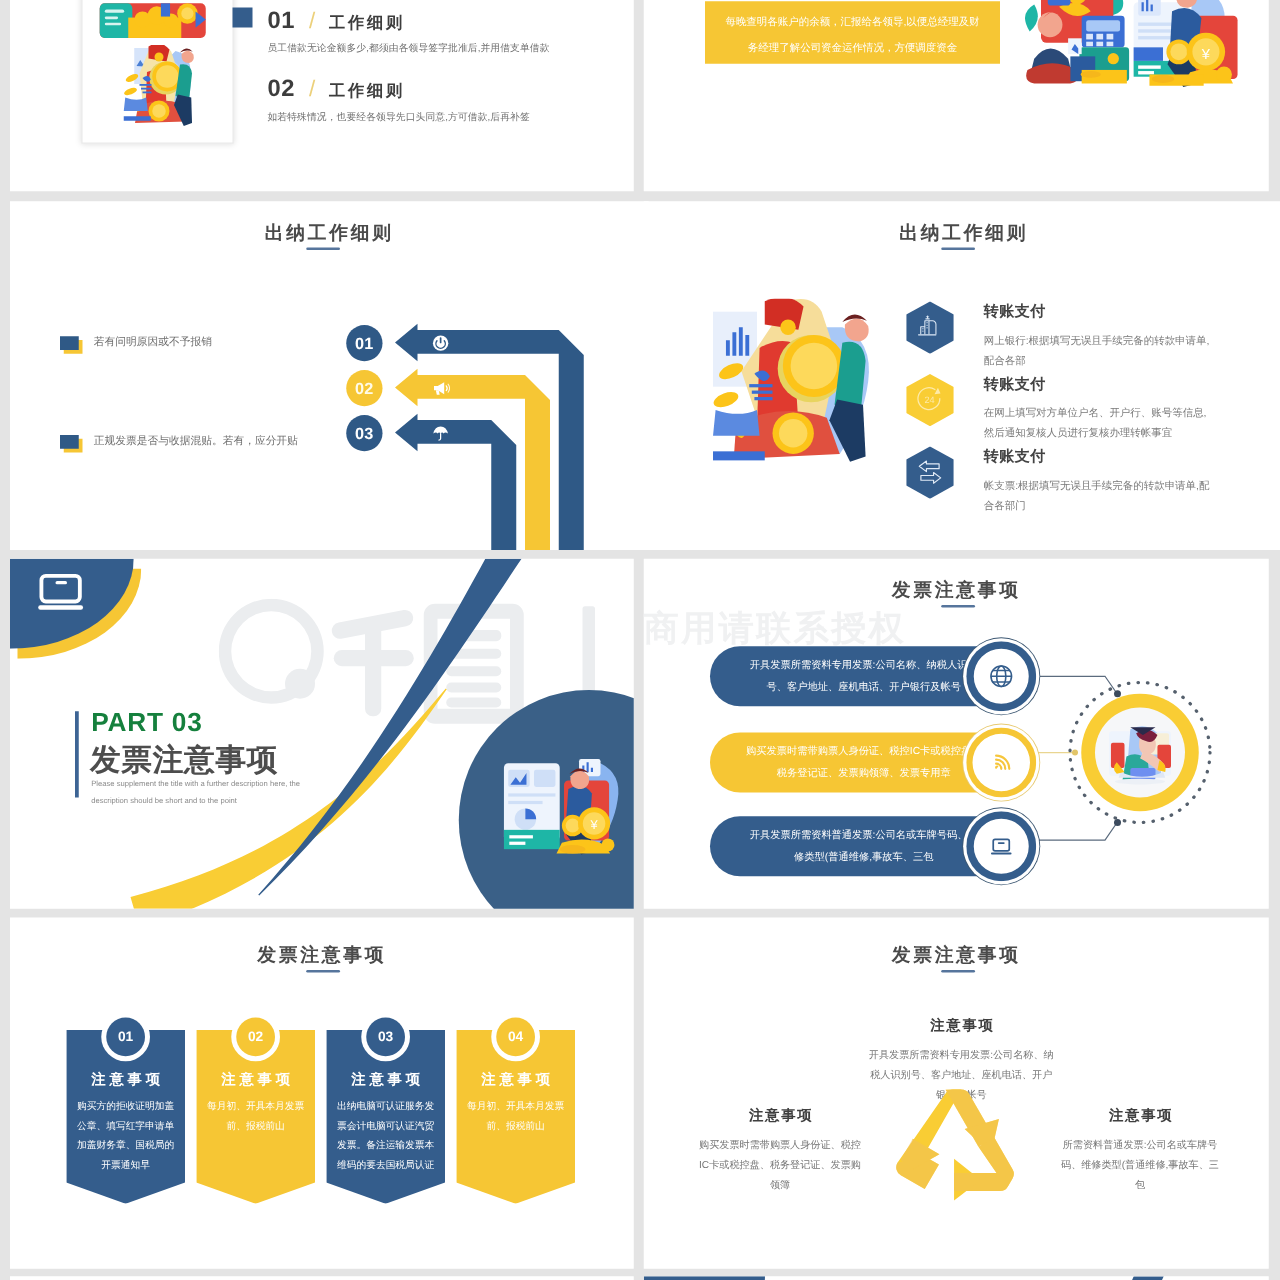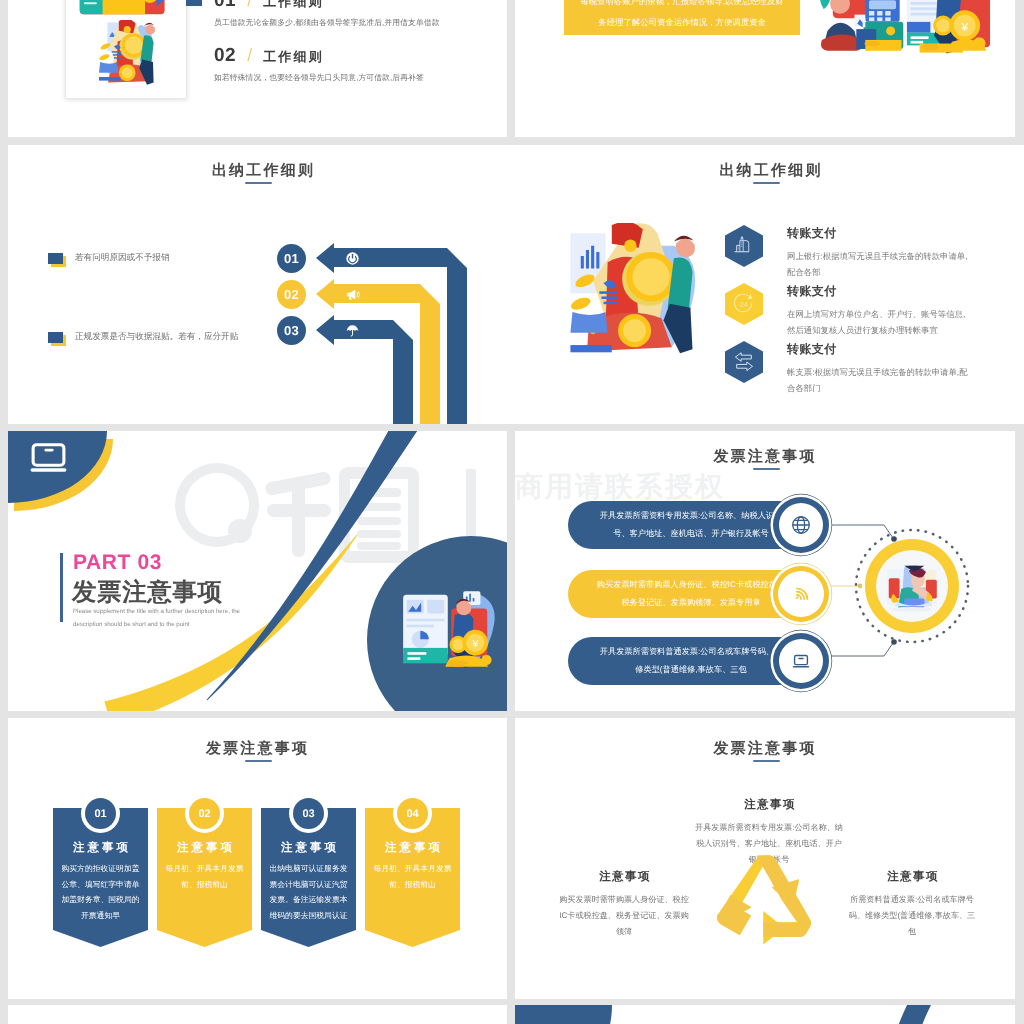--- a/index.html
+++ b/index.html
@@ -1,18 +1,18 @@
 <!DOCTYPE html>
 <html><head>
 <meta charset="utf-8">
 <style>
   html,body{margin:0;padding:0;}
   body{width:1024px;height:1024px;background:#e4e4e4;font-family:"Liberation Sans",sans-serif;overflow:hidden;
     -webkit-font-smoothing:antialiased;text-rendering:geometricPrecision;}
-  .page{position:absolute;left:0;top:0;width:1024px;height:816px;}
+  .page{position:absolute;left:0;top:16px;width:1024px;height:816px;}
   .slide{position:absolute;background:#fff;overflow:hidden;}
   .col-l{left:8px;width:499px;}
   .col-r{left:515px;width:500px;}
   .r0{top:-143px;height:280px;}
   .r1{top:145px;height:279px;padding-left:12px;}
   .r2{top:431px;height:280px;}
   .r3{top:718px;height:281px;}
   .r4{top:1005px;height:280px;}
 
   
@@ -68,21 +68,21 @@
   .p3-quarter{position:absolute;left:0;top:0;width:125px;height:95px;}
   .p3-qy{position:absolute;left:6px;top:8px;width:99px;height:72px;background:#f6c634;
     clip-path:ellipse(99px 72px at 0% 0%);}
   .p3-qb{position:absolute;left:0;top:0;width:99px;height:72px;background:#345d8c;
     clip-path:ellipse(99px 72px at 0% 0%);}
   .p3-laptop{position:absolute;left:20px;top:11px;width:41px;height:32px;}
   .p3-circ{position:absolute;left:359px;top:105px;width:208px;height:208px;border-radius:50%;
     background:#3a6087;overflow:hidden;}
   .p3-ill{position:absolute;left:31px;top:50px;width:103px;height:86px;}
   .p3-bar{position:absolute;left:52px;top:122px;width:3.4px;height:69px;background:#3d6494;}
-  .p3-part{position:absolute;left:65px;top:120px;font-size:21px;font-weight:bold;color:#ec4899;letter-spacing:.6px;}
+  .p3-part{position:absolute;left:65px;top:120px;font-size:21px;font-weight:bold;color:#15803d;letter-spacing:.6px;}
   .p3-title{position:absolute;left:64px;top:145px;font-size:24.5px;font-weight:bold;color:#4d4d4d;letter-spacing:.6px;}
   .p3-sub{position:absolute;left:65px;top:174px;font-size:6.1px;color:#8b8b8b;line-height:13px;}
 
   
   .wm2{position:absolute;left:0px;top:35px;width:500px;font-size:28px;color:#f0f1f2;
     font-weight:bold;line-height:42px;letter-spacing:2px;}
   .pill-lines{position:absolute;left:0;top:0;width:500px;height:280px;}
   .pill{position:absolute;left:53px;width:258px;height:48px;border-radius:24px;display:flex;align-items:center;}
   .pl-b{background:#345d8c;}
   .pl-y{background:#f6c634;}

